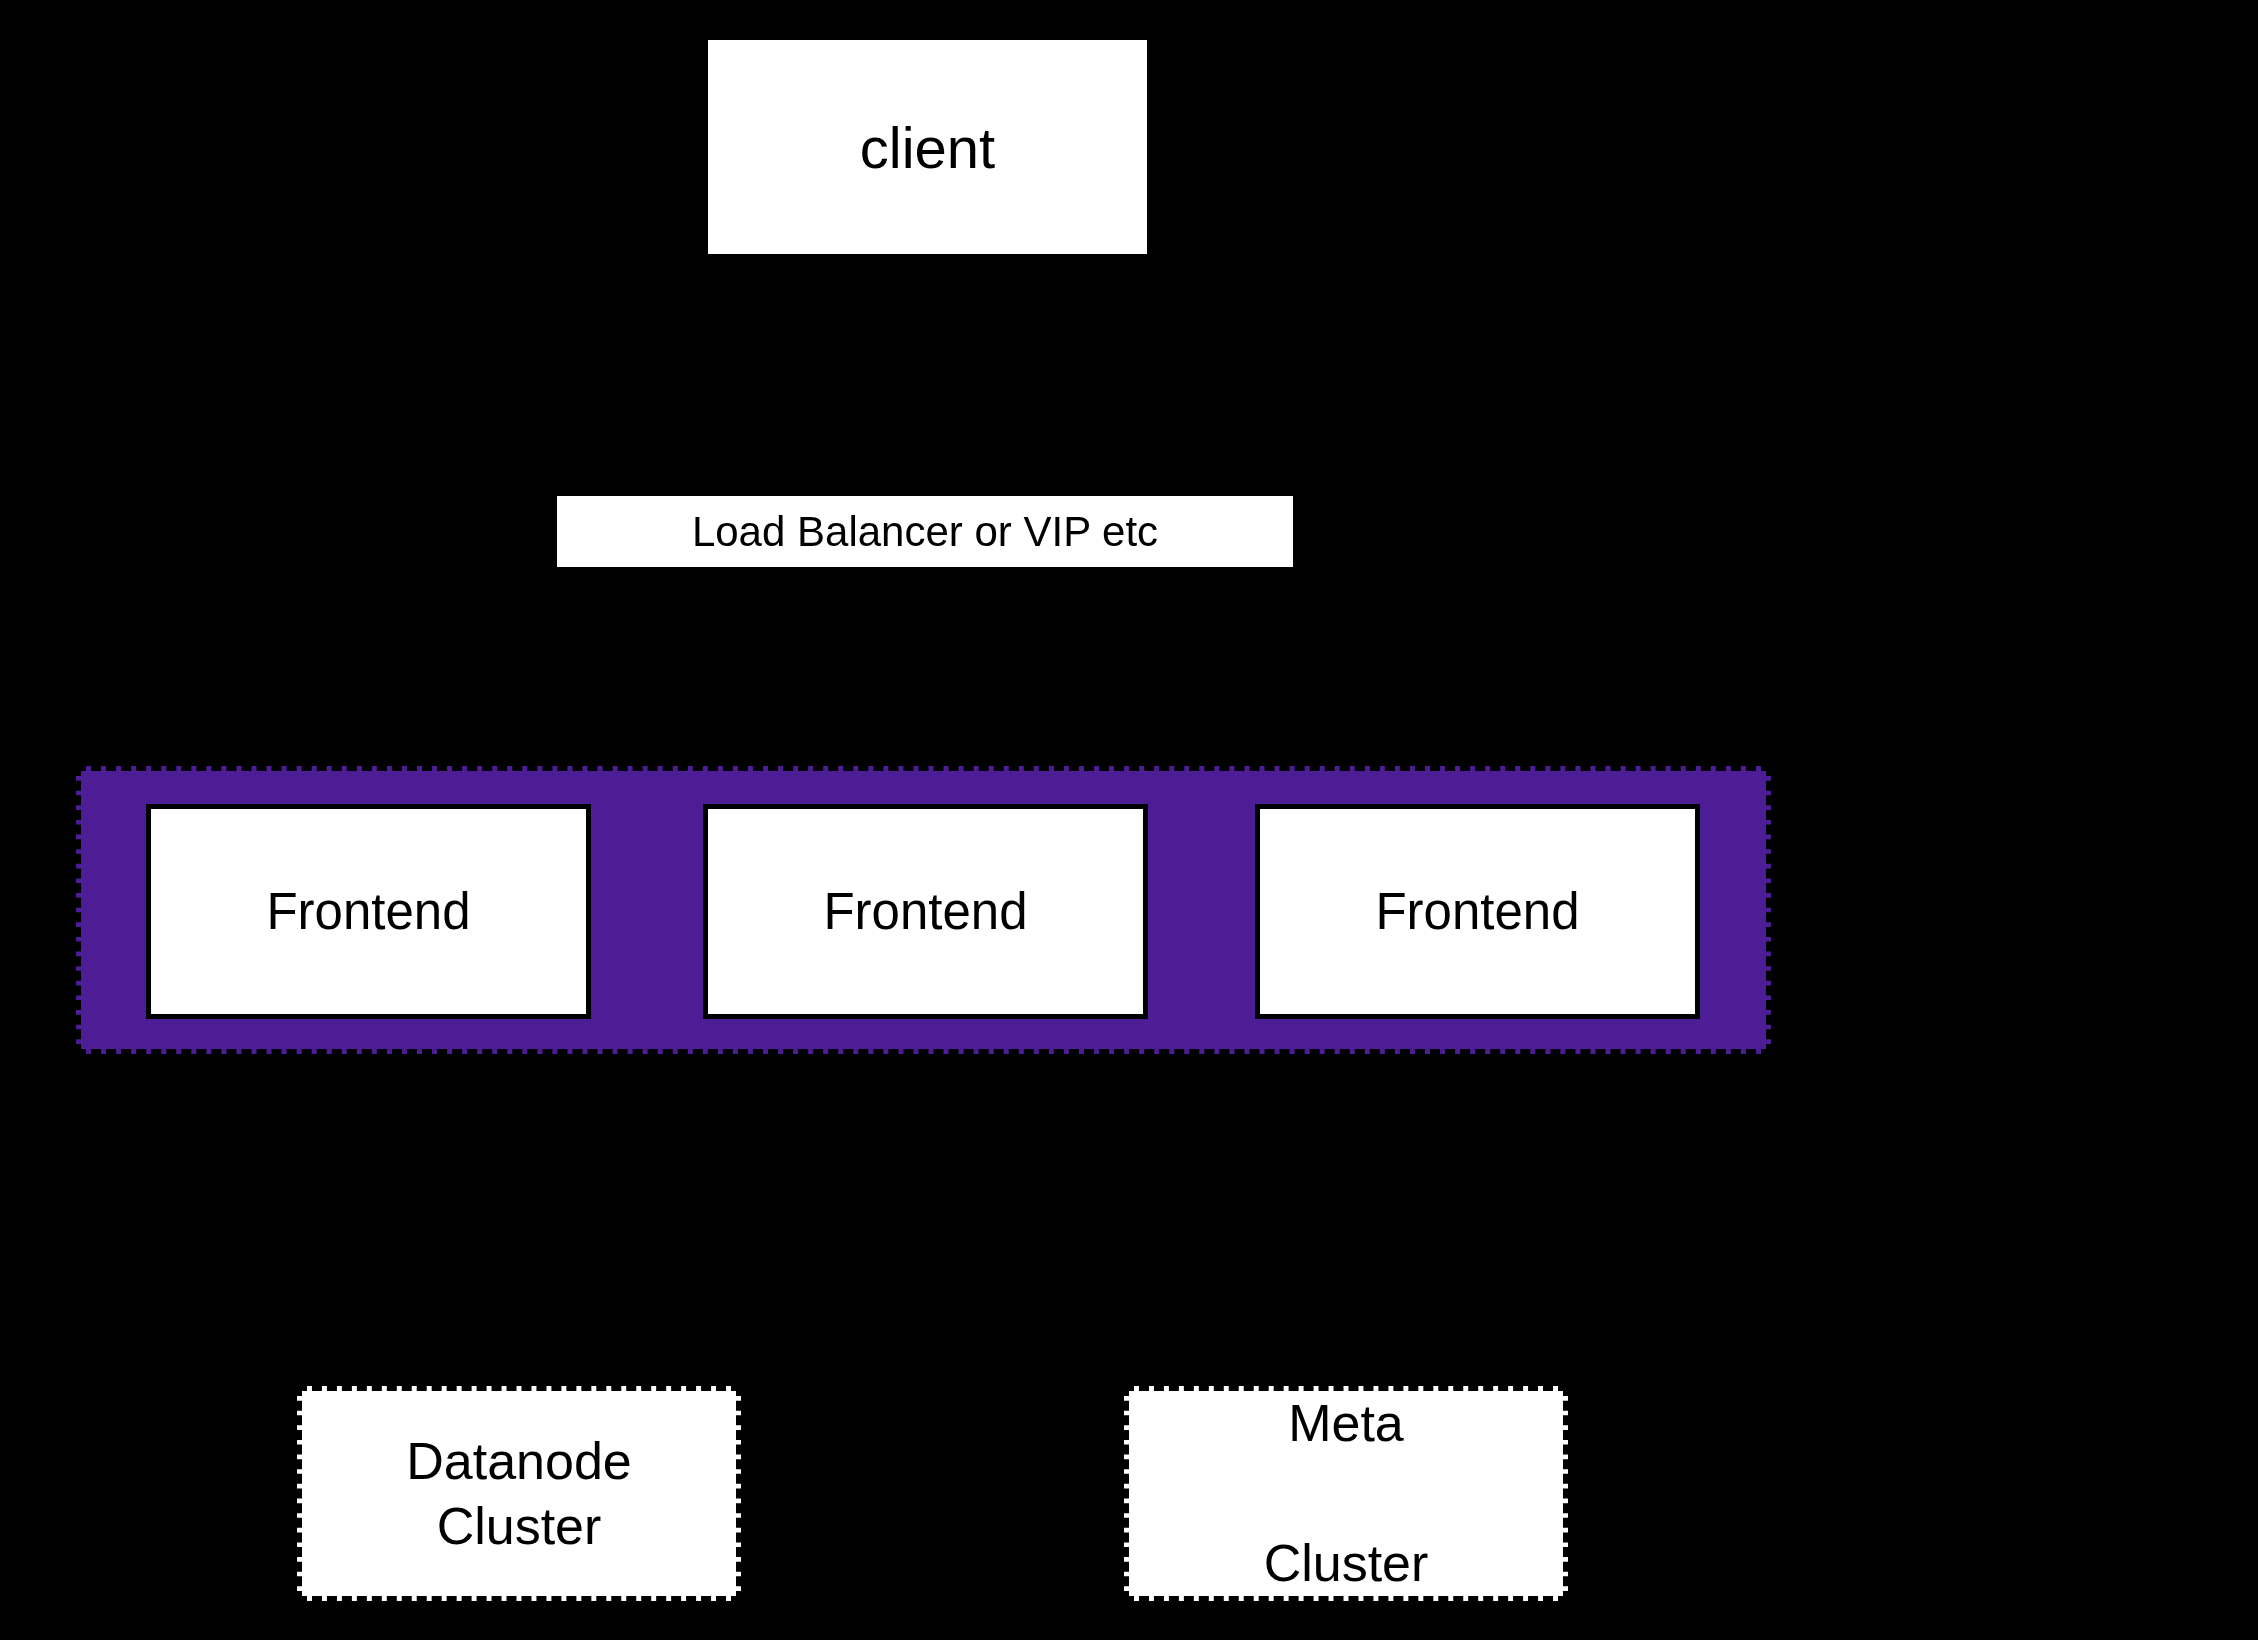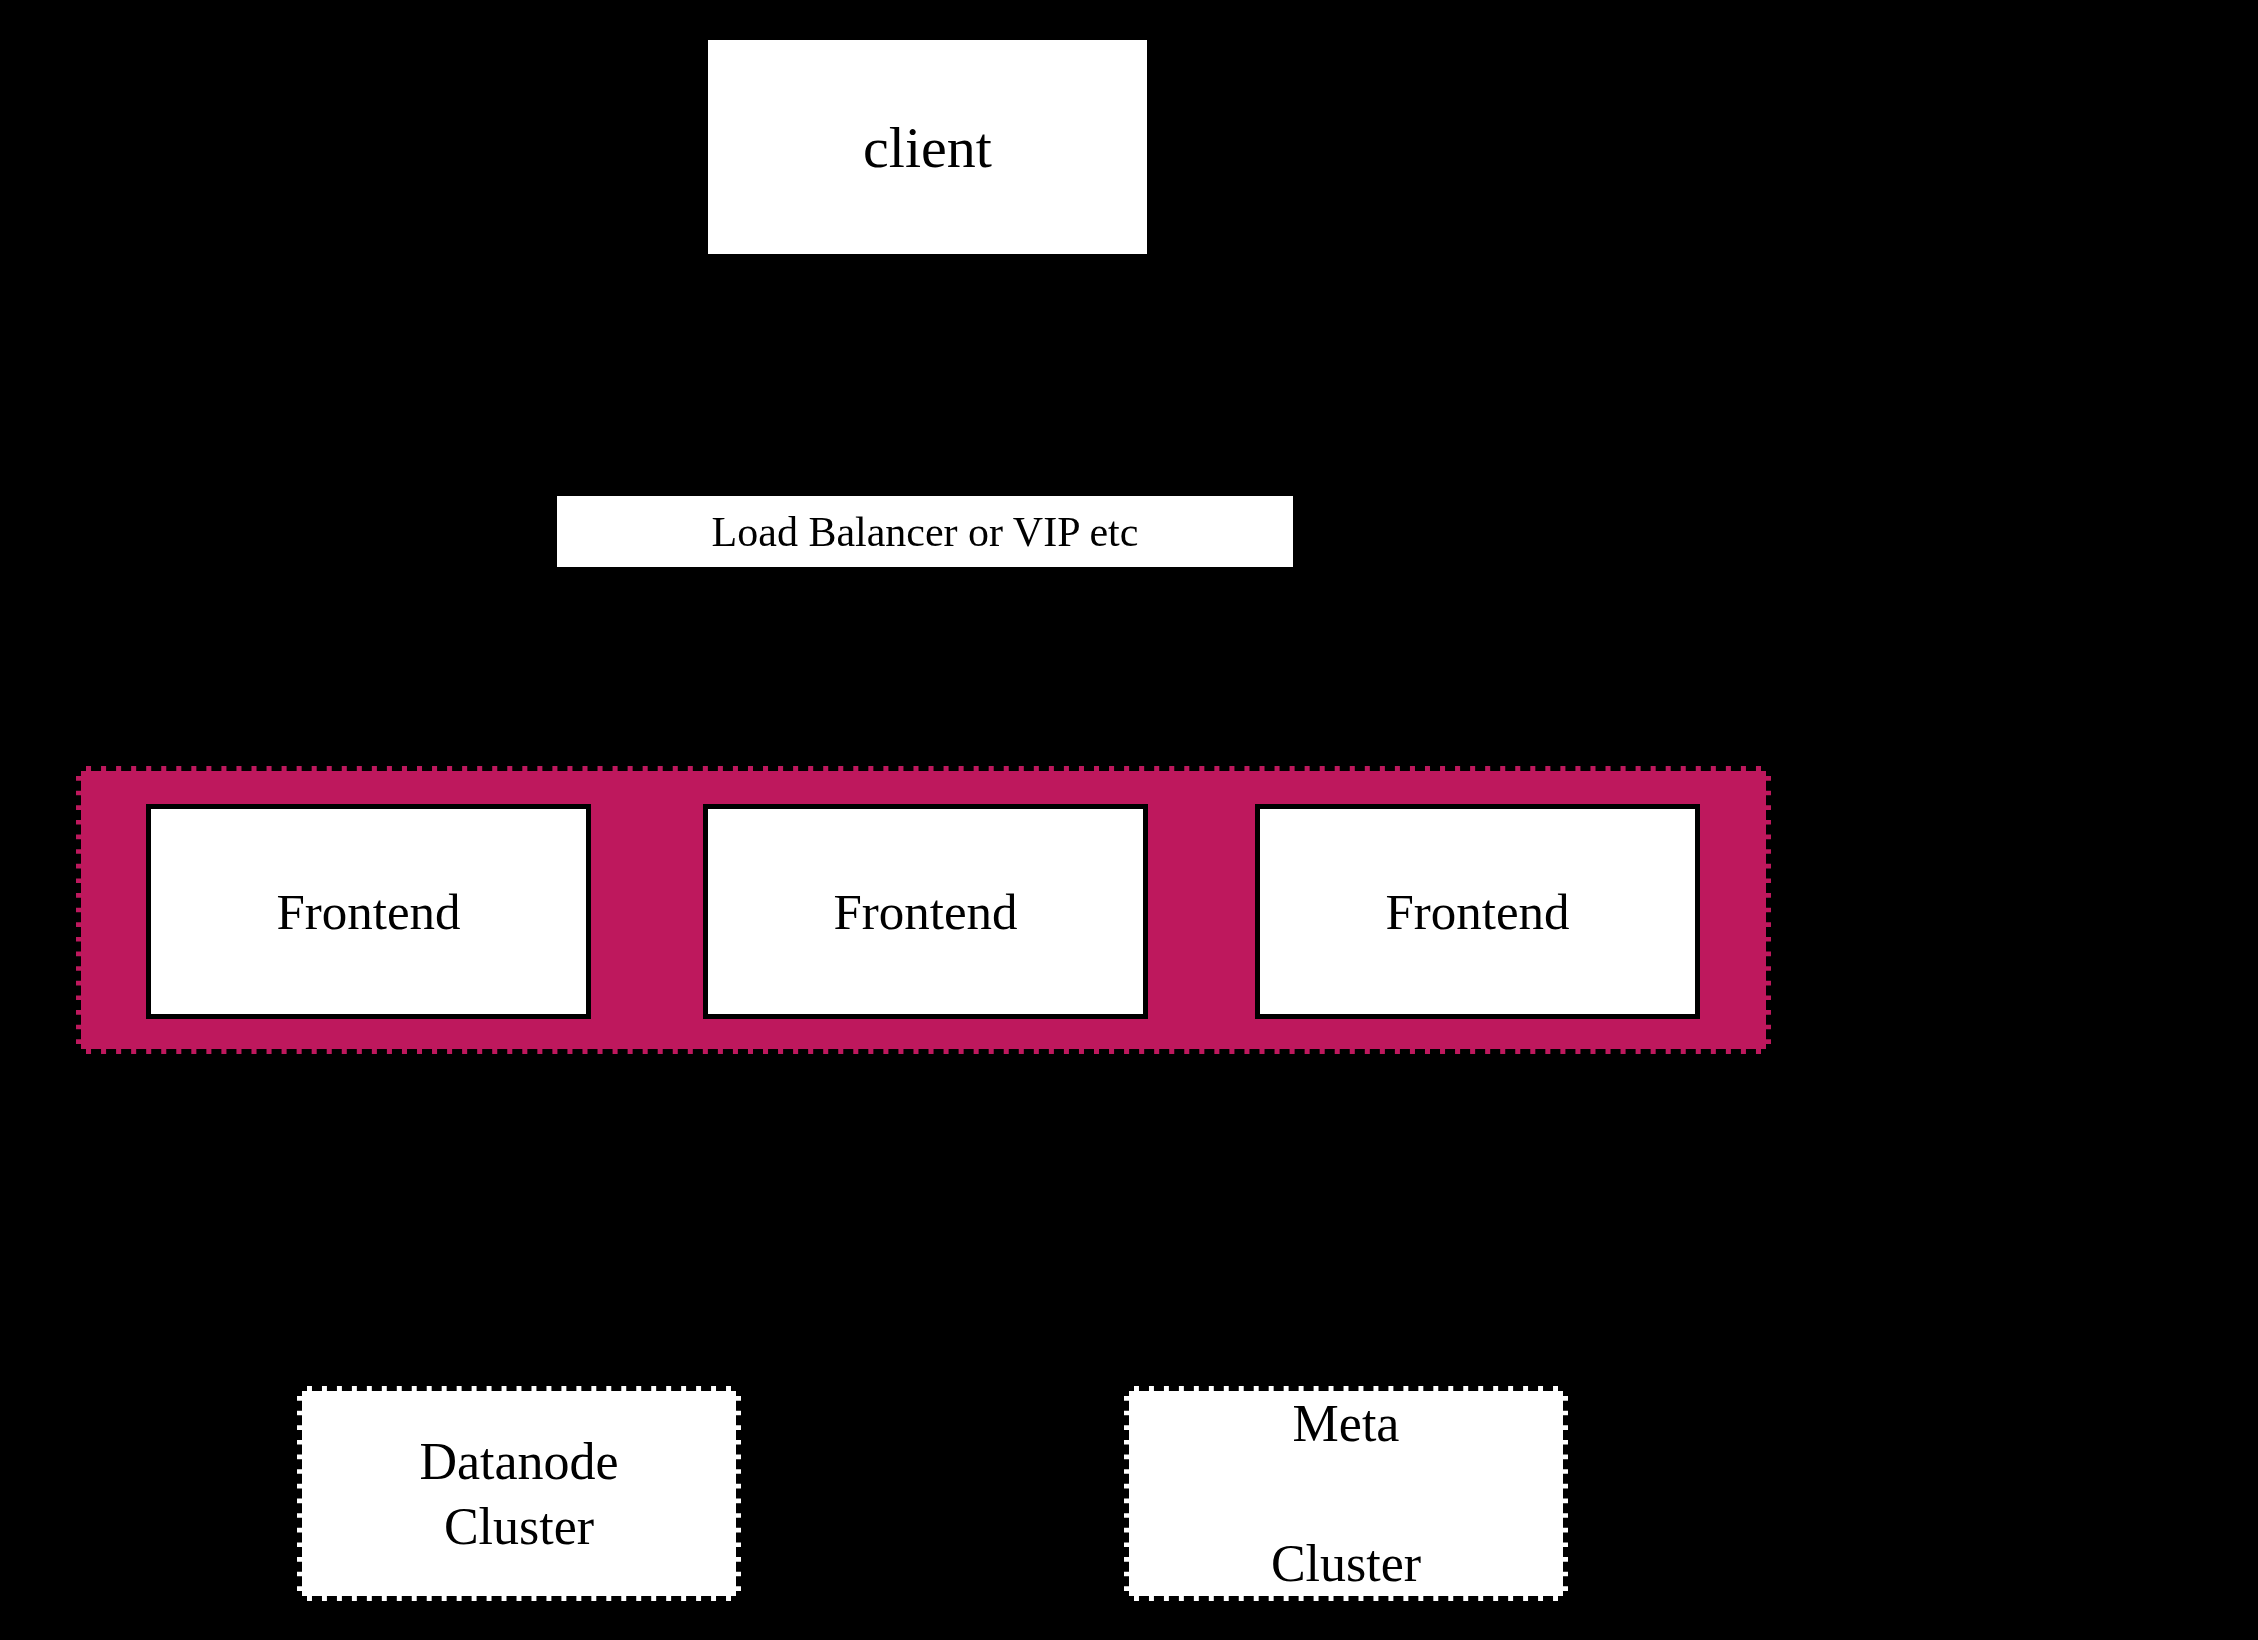--- a/index.html
+++ b/index.html
@@ -6,21 +6,21 @@
     margin: 0;
     padding: 0;
     background: #000000;
   }
   .stage {
     position: relative;
     width: 2258px;
     height: 1640px;
     background: #000000;
     overflow: hidden;
-    font-family: Liberation Serif, serif;
+    font-family: Liberation Sans, sans-serif;
     color: #000000;
   }
   .node {
     position: absolute;
     background: #ffffff;
     display: flex;
     flex-direction: column;
     align-items: center;
     justify-content: center;
     text-align: center;
@@ -37,21 +37,21 @@
   .lb-node {
     left: 557px; top: 496px;
     width: 736px; height: 71px;
     font-size: 42px;
   }
   
   .fe-group {
     position: absolute;
     left: 76px; top: 766px;
     width: 1695px; height: 288px;
-    background: #be185d;
+    background: #4c1d95;
     border: 5.5px dashed #000000;
     box-sizing: border-box;
   }
   .fe-node {
     border: 5.5px solid #000000;
     width: 445px; height: 215px;
     top: 33px;
     font-size: 51px;
   }
   .fe-1 { left: 65px;  }

